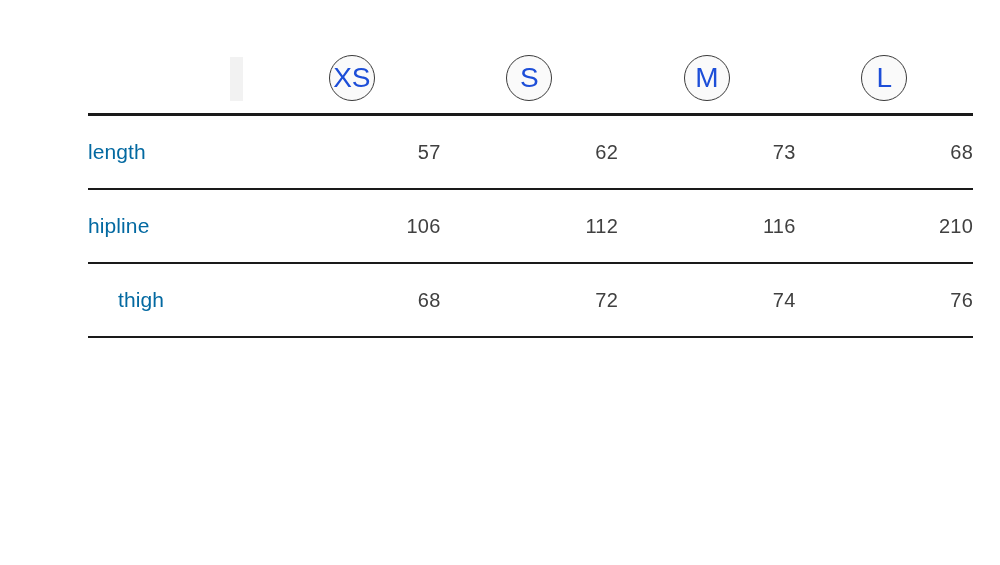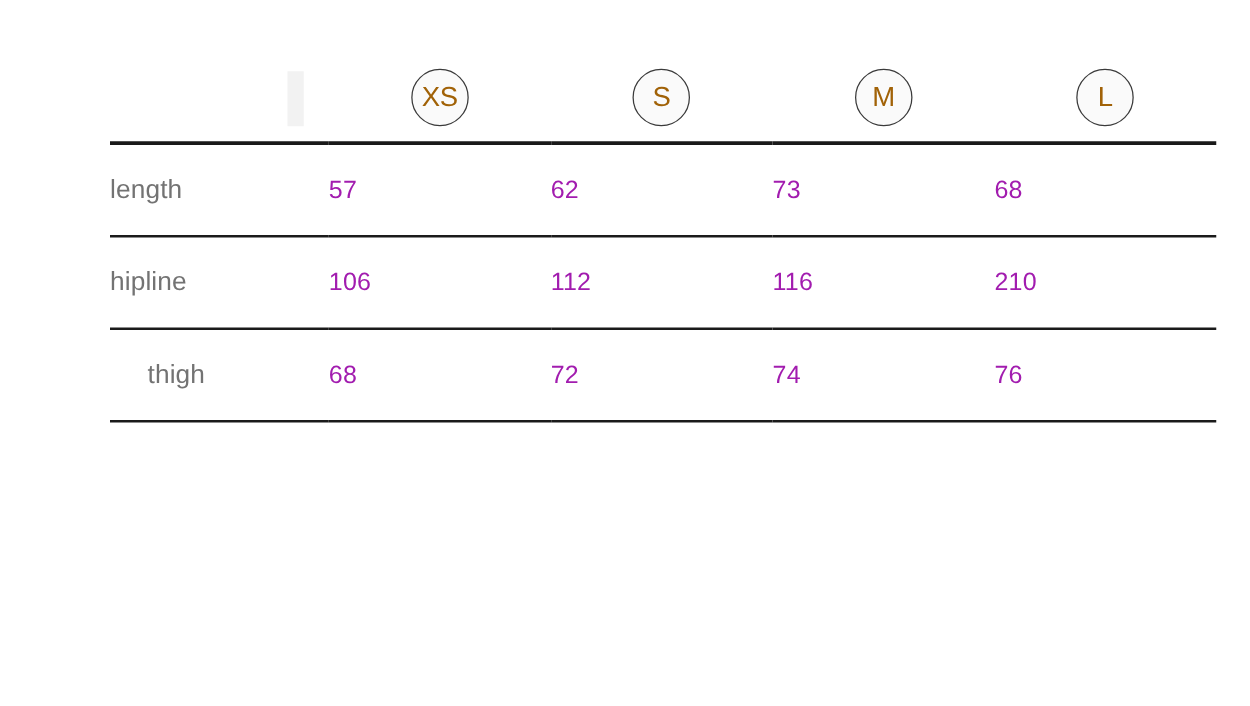--- a/index.html
+++ b/index.html
@@ -61,54 +61,54 @@
 
   .size-bubble {
     display: inline-flex;
     align-items: center;
     justify-content: center;
     width: 46px;
     height: 46px;
     border-radius: 50%;
     border: 1.6px solid #3a3a3a;
     background: #fafafa;
-    font-size: 22px;
+    font-size: 28px;
     font-weight: 400;
     letter-spacing: -0.3px;
-    color: #a16207;
+    color: #1d4ed8;
     line-height: 1;
     box-sizing: border-box;
   }
 
   
   .size-table tbody tr {
     border-bottom: 2px solid #1a1a1a;
   }
   .size-table tbody td {
     padding: 0;
     height: 72px;
     border: 0;
   }
 
   .row-label {
     font-size: 21px;
-    color: #737373;
+    color: #0369a1;
     text-align: left;
     padding-left: 2px;
     vertical-align: middle;
     letter-spacing: 0.1px;
   }
   .row-label.indent {
     padding-left: 30px;
   }
 
   .cell-value {
     font-size: 20px;
-    color: #a21caf;
-    text-align: left;
+    color: #404040;
+    text-align: right;
     vertical-align: middle;
     padding-top: 8px;
     letter-spacing: 0.2px;
   }
 </style>
 </head>
 <body>
 
 <div class="chart-wrap">
 

